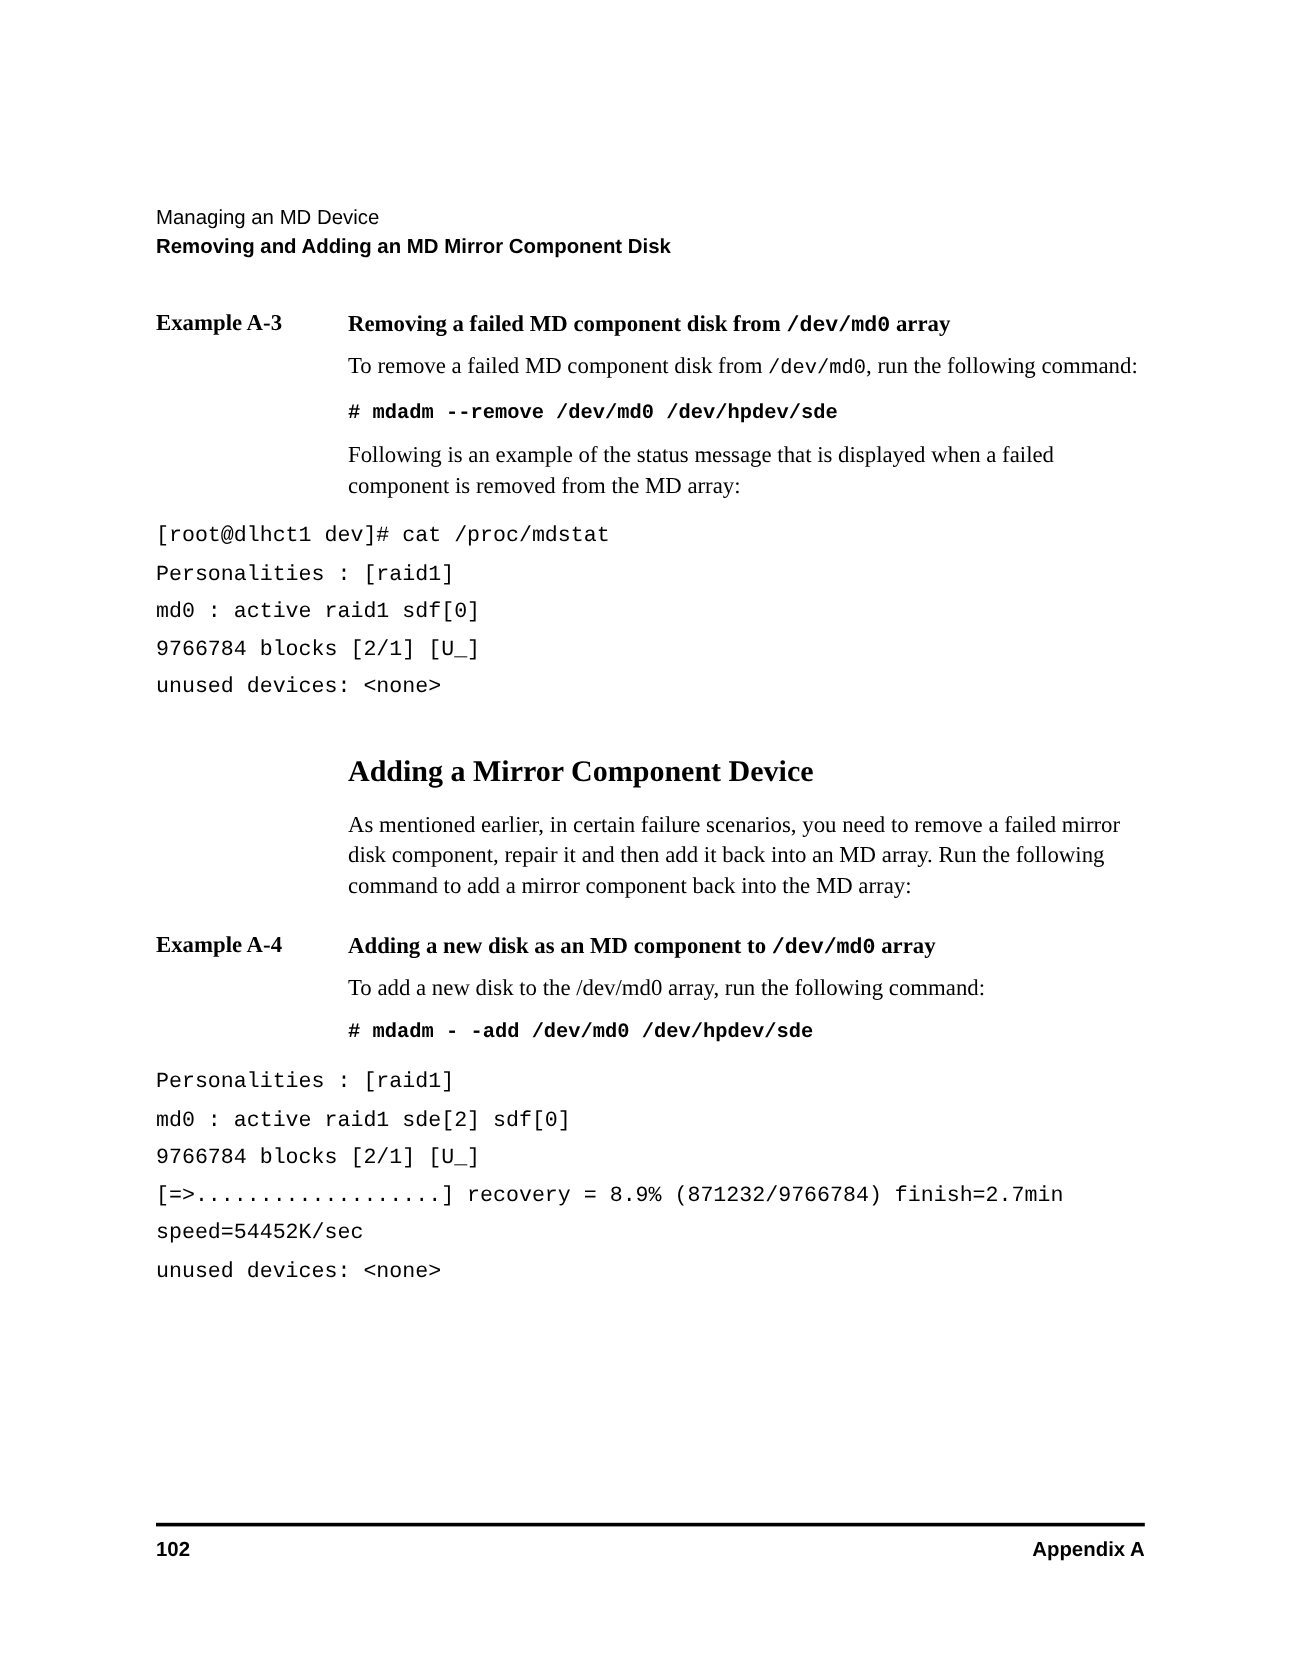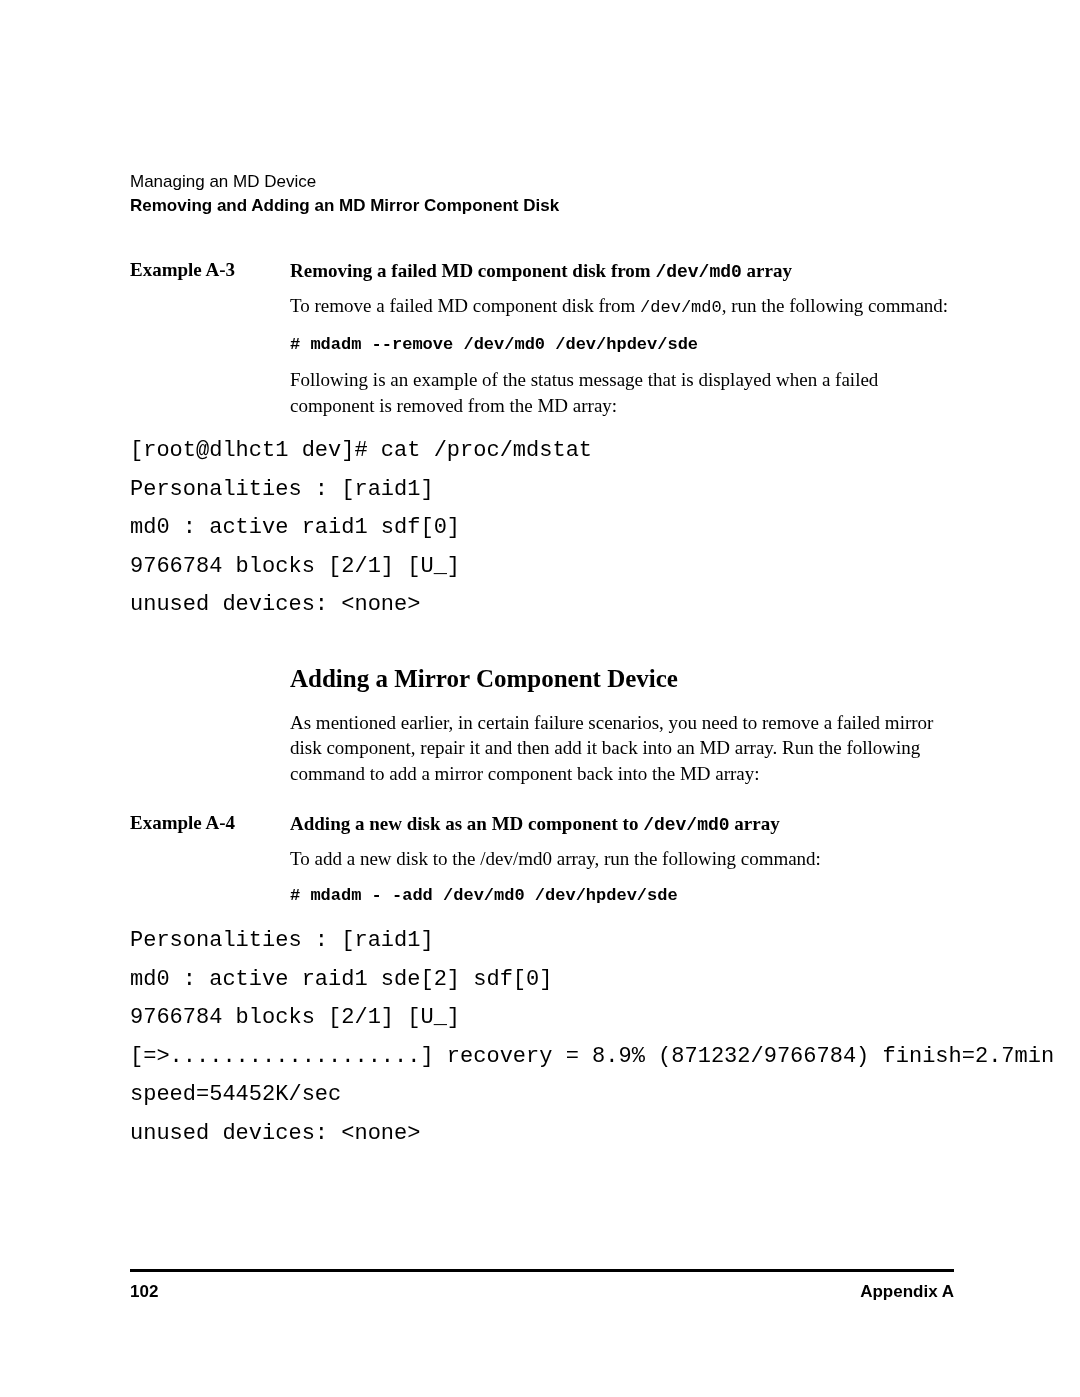--- a/index.html
+++ b/index.html
@@ -67,21 +67,21 @@
   }
   .cmd {
     font-family: "Courier New", monospace;
     font-weight: bold;
     font-size: 17px;
     margin-top: 14px;
     line-height: 1.35;
   }
   .code-block {
     font-family: "Courier New", monospace;
-    font-size: 22px;
+    font-size: 18px;
     line-height: 1.75;
     margin-top: 14px;
     white-space: pre;
   }
   .h2 {
     font-family: "Times New Roman", serif;
     font-weight: bold;
     font-size: 25px;
     margin-top: 36px;
   }

